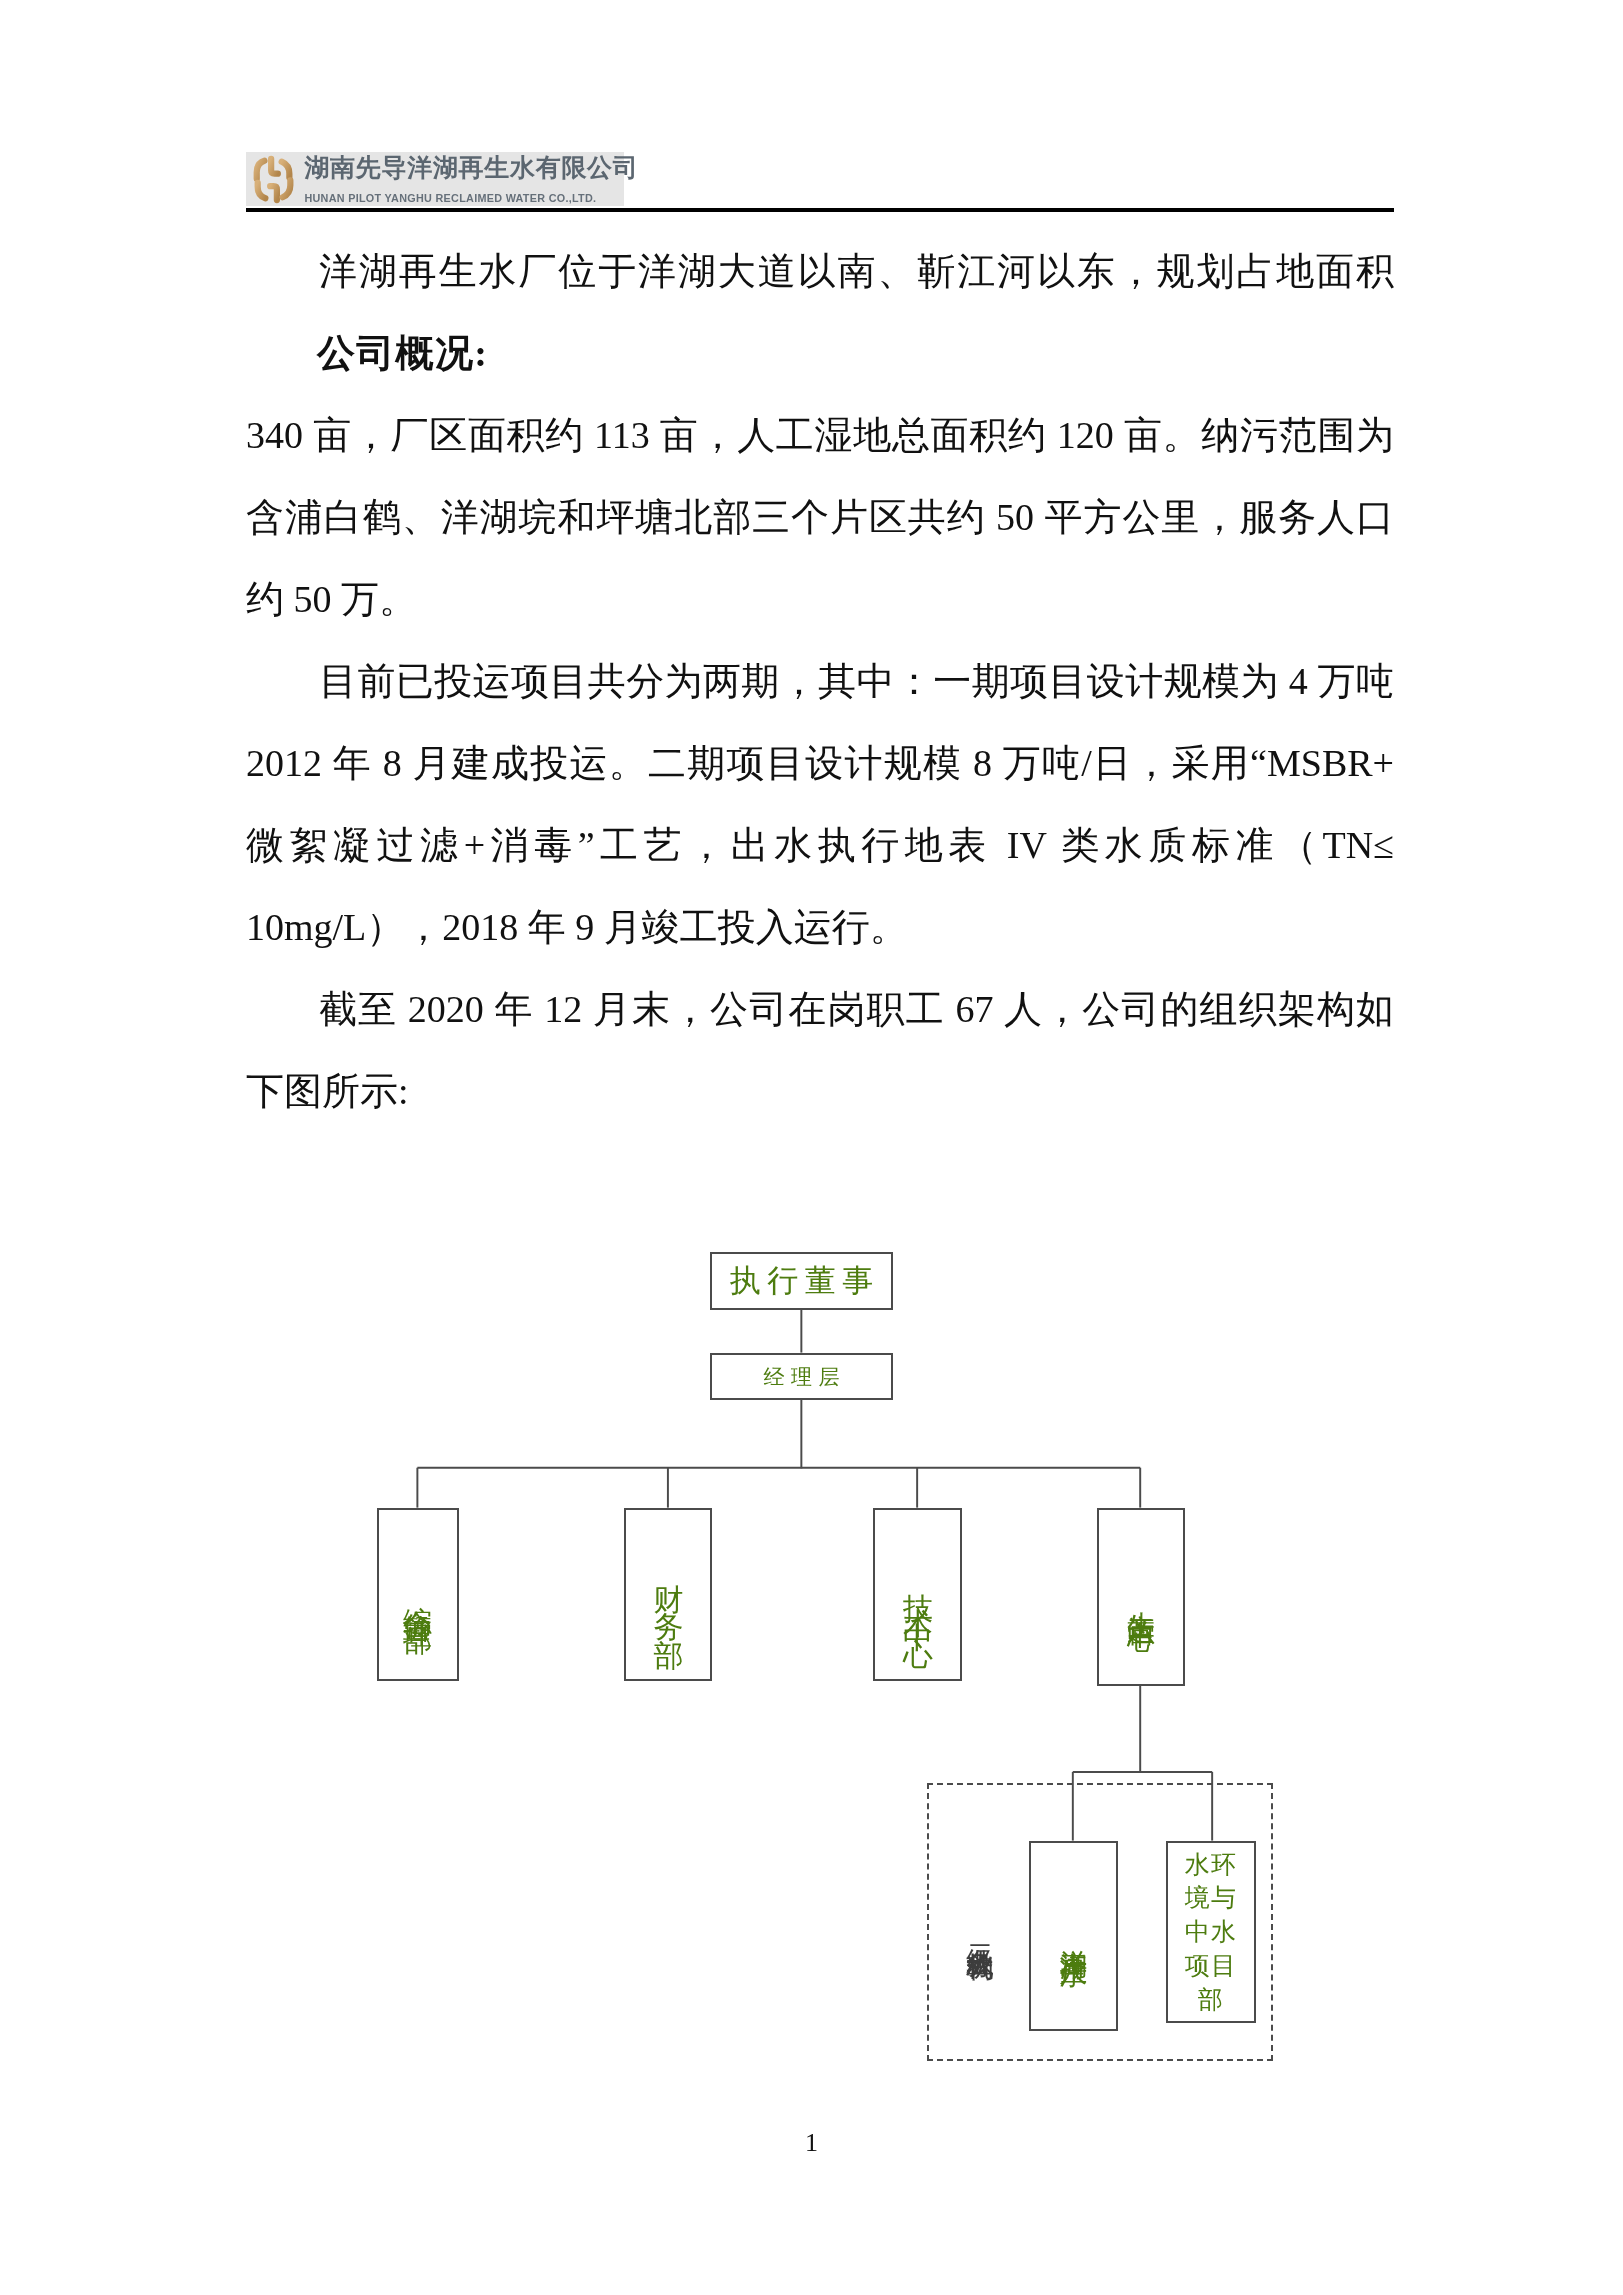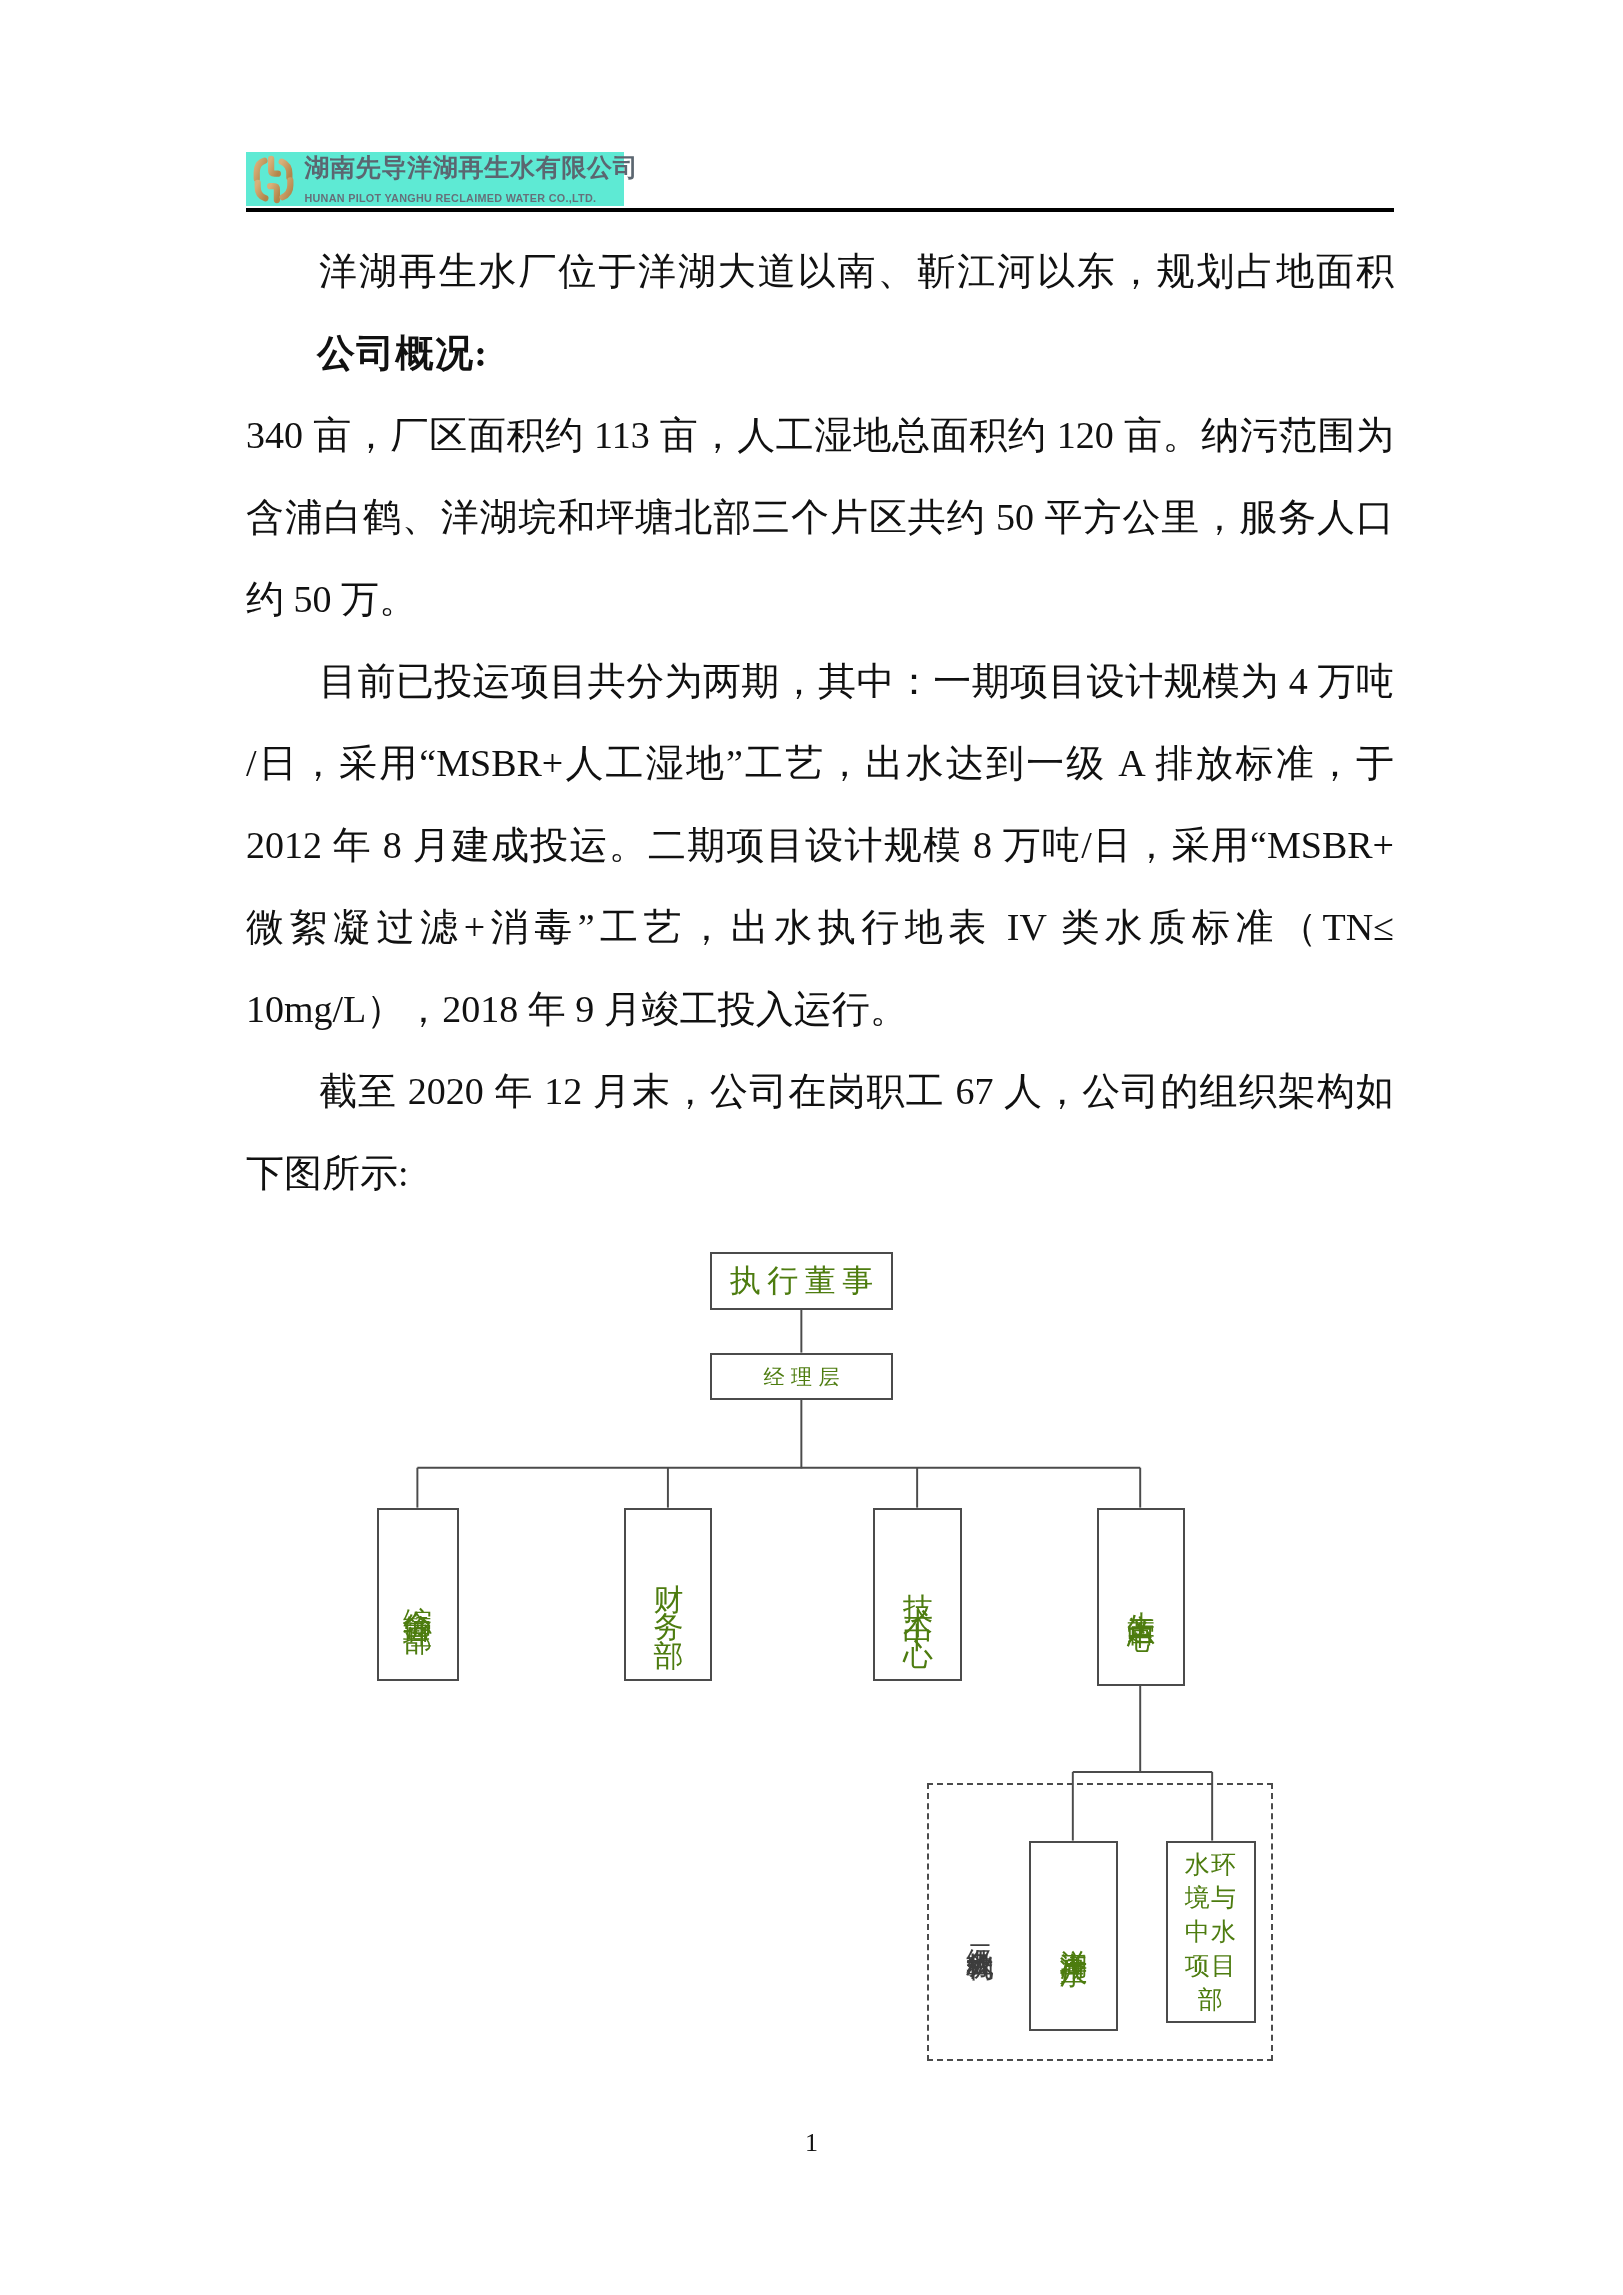--- a/index.html
+++ b/index.html
@@ -7,21 +7,21 @@
     position:relative;
     width:1623px;height:2295px;
     background:#ffffff;
     overflow:hidden;
     font-family:"Liberation Serif","DejaVu Serif",serif;
     color:#111111;
   }
   
   .logo-band{
     position:absolute;left:246px;top:152px;width:378px;height:54px;
-    background:#5eead4;
+    background:#e5e5e5;
     display:flex;align-items:center;gap:6.5px;padding:0 3.9px;box-sizing:border-box;
   }
   .logo-icon{flex:0 0 auto;width:48px;height:50px;}
   .logo-text{display:flex;flex-direction:column;justify-content:center;}
   .logo-zh{
     font-family:"Liberation Sans","DejaVu Sans",sans-serif;
     font-weight:bold;font-size:25px;line-height:29px;color:#5b6670;
     letter-spacing:0.7px;white-space:nowrap;
   }
   .logo-en{
@@ -113,21 +113,20 @@
 
   <div class="textblock">
     <div class="line indent">洋湖再生水厂位于洋湖大道以南、靳江河以东，规划占地面积</div>
 
     <div class="line heading">公司概况:</div>
     <div class="line">340 亩，厂区面积约 113 亩，人工湿地总面积约 120 亩。纳污范围为</div>
     <div class="line">含浦白鹤、洋湖垸和坪塘北部三个片区共约 50 平方公里，服务人口</div>
     <div class="line last">约 50 万。</div>
 
     <div class="line indent">目前已投运项目共分为两期，其中：一期项目设计规模为 4 万吨</div>
-    <div class="line">/日，采用“MSBR+人工湿地”工艺，出水达到一级 A 排放标准，于</div>
     <div class="line">2012 年 8 月建成投运。二期项目设计规模 8 万吨/日，采用“MSBR+</div>
     <div class="line">微絮凝过滤+消毒”工艺，出水执行地表 IV 类水质标准（TN≤</div>
     <div class="line last">10mg/L），2018 年 9 月竣工投入运行。</div>
 
     <div class="line indent">截至 2020 年 12 月末，公司在岗职工 67 人，公司的组织架构如</div>
     <div class="line last">下图所示:</div>
   </div>
 
   <svg class="chart-lines" width="1148" height="864" viewBox="0 0 1755 1320">
     <g stroke="#4b4b4b" stroke-width="3" fill="none">

